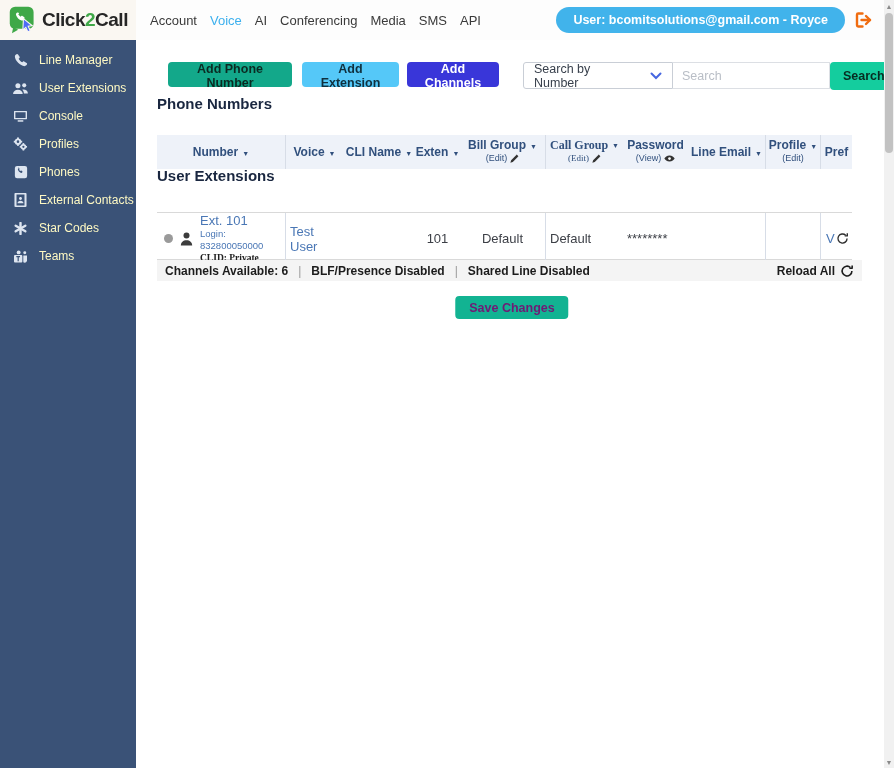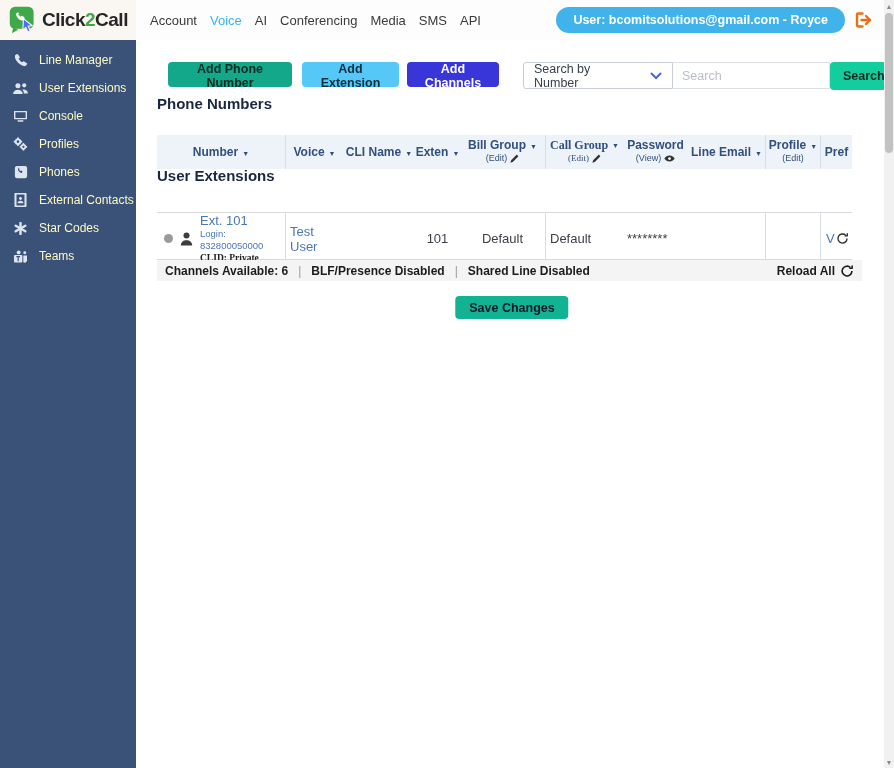--- a/index.html
+++ b/index.html
@@ -76,21 +76,21 @@
   .ext-clid { font-size: 9.5px; font-weight: bold; color: #222; font-family: "Liberation Serif", serif; }
   #cell-pref { justify-content: space-between; padding: 0 3px 0 5px; }
   #row-refresh, #reload-icon { color: #2d2d2d; cursor: pointer; display: flex; align-items: center; }
 
   #status-bar { position: absolute; left: 21px; top: 220px; width: 705px; height: 21px; background: #f4f4f4;
     display: flex; align-items: center; font-size: 12px; font-weight: bold; color: #1c1c1c; padding: 0 8px; }
   #status-bar .pipe { color: #9a9a9a; margin: 0 10px; font-weight: normal; }
   #reload-wrap { margin-left: auto; display: flex; align-items: center; gap: 5px; cursor: pointer; }
 
   #save-btn { position: absolute; top: 256px; left: 376px; transform: translateX(-50%);
-    background: #12b392; color: #0f172a; height: 23px; padding: 0 14px; font-size: 12.5px; }
+    background: #12b392; color: #701a75; height: 23px; padding: 0 14px; font-size: 12.5px; }
 
   svg { display: block; }
 </style>
 </head>
 <body>
 
 <div id="topbar">
   <div id="logo-box">
     <span>
       <svg width="30" height="30" viewBox="0 0 34 34">

